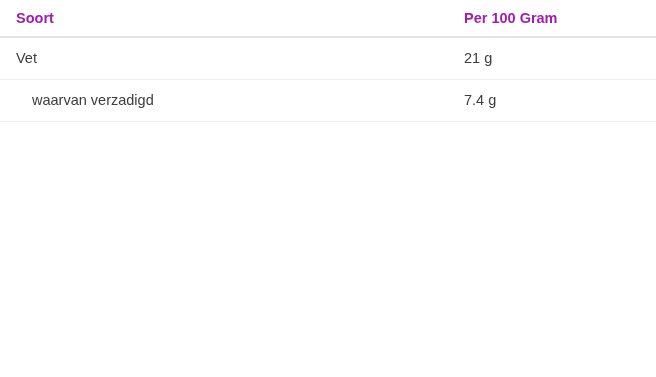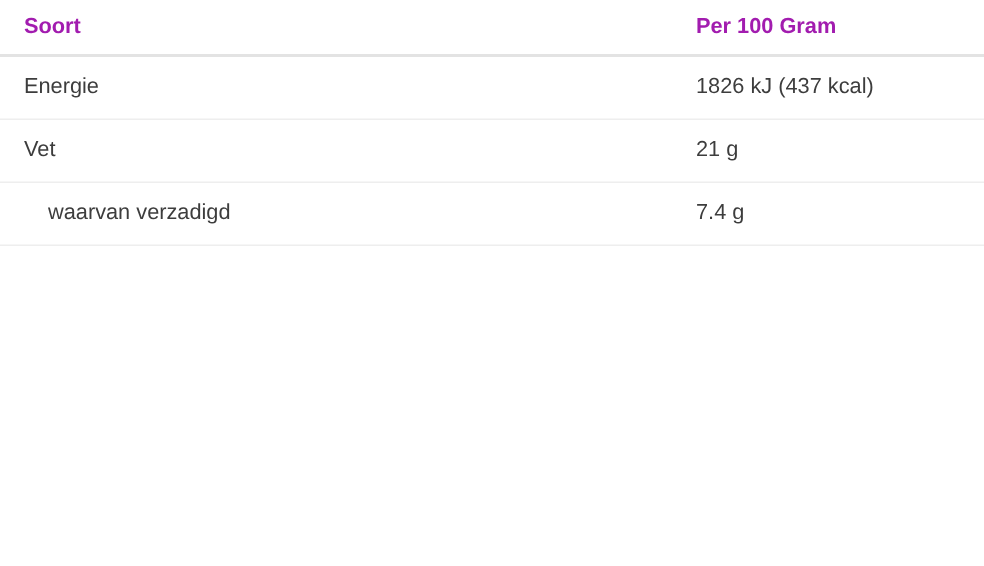--- a/index.html
+++ b/index.html
@@ -70,24 +70,20 @@
     <col class="col-type">
     <col class="col-value">
   </colgroup>
   <thead>
     <tr>
       <th class="c-type">Soort</th>
       <th class="c-value">Per 100 Gram</th>
     </tr>
   </thead>
   <tbody id="table-body">
-  <tr>
-        <td class="c-type">Energie</td>
-        <td class="c-value">1826 kJ (437 kcal)</td>
-      </tr>
       <tr>
         <td class="c-type">Vet</td>
         <td class="c-value">21 g</td>
       </tr>
       <tr class="indented">
         <td class="c-type">waarvan verzadigd</td>
         <td class="c-value">7.4 g</td>
       </tr>
     </tbody>
 </table>

